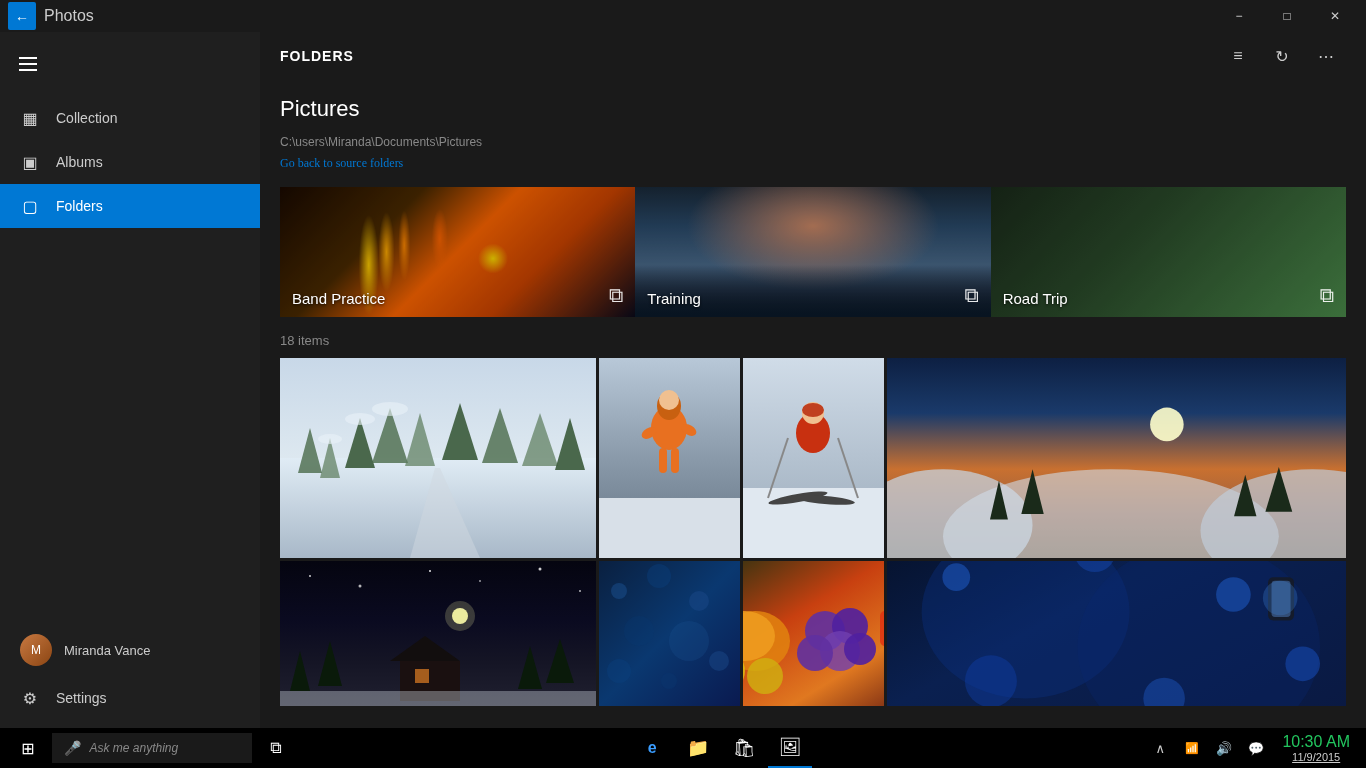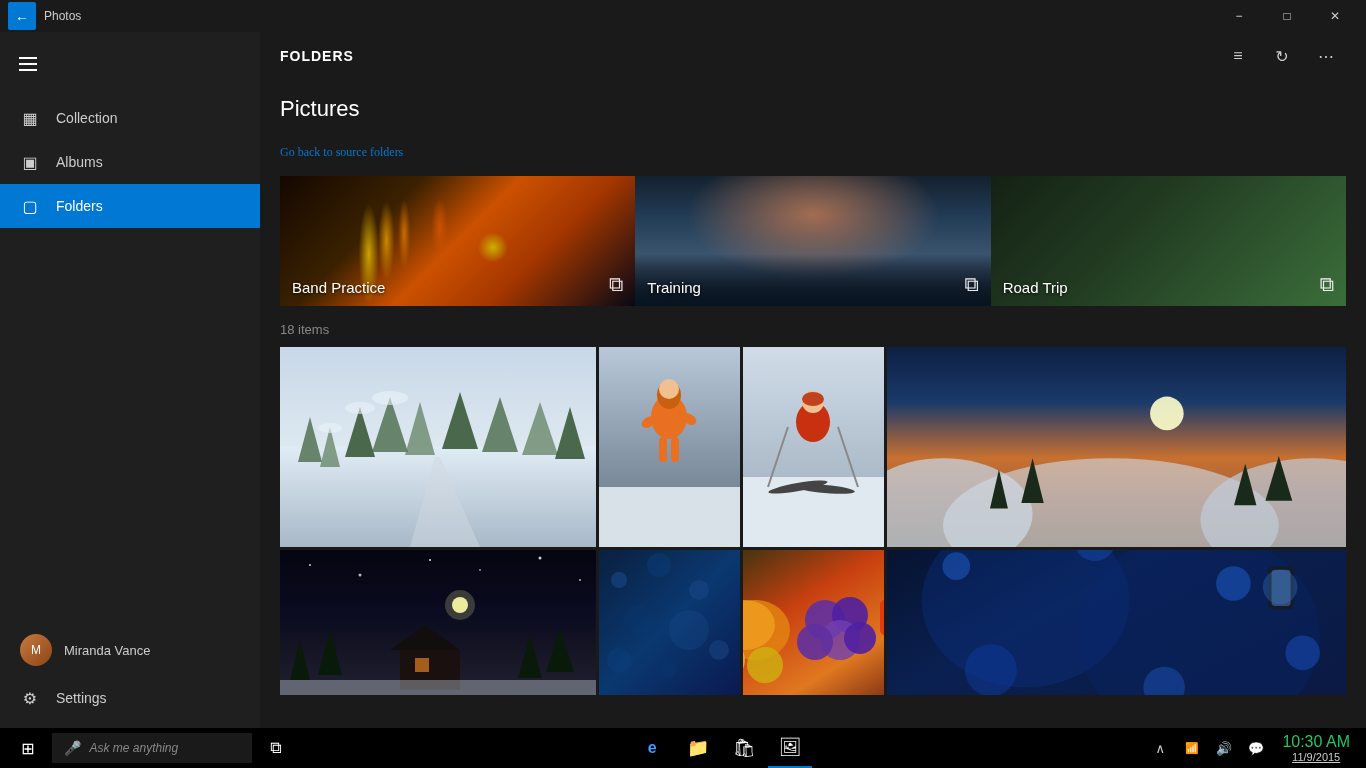--- a/index.html
+++ b/index.html
@@ -35,21 +35,21 @@
       background: #0078d4;
       border-radius: 2px;
       display: flex;
       align-items: center;
       justify-content: center;
       cursor: pointer;
       color: #fff;
       font-size: 14px;
     }
     .title-bar-title {
-      font-size: 12px;
+      font-size: 16px;
       color: #ccc;
     }
     .title-bar-controls {
       display: flex;
       align-items: center;
       gap: 2px;
     }
     .title-bar-btn {
       width: 46px;
       height: 32px;
@@ -176,21 +176,21 @@
     }
 
     
     .pictures-section {
       padding: 16px 20px;
     }
     .pictures-title {
       font-size: 22px;
       font-weight: 300;
       color: #fff;
-      margin-bottom: 20px;
+      margin-bottom: 13px;
     }
     .pictures-path {
       font-size: 12px;
       color: #888;
       margin-bottom: 4px;
     }
     .pictures-link {
       font-size: 12px;
       color: #0078d4;
       cursor: pointer;
@@ -475,20 +475,21 @@
           <span>↻</span>
         </div>
         <div class="toolbar-btn">
           <span>⋯</span>
         </div>
       </div>
     </div>
 
     <div class="pictures-section">
       <div class="pictures-title">Pictures</div>
+      <div class="pictures-path">C:\users\Miranda\Documents\Pictures</div>
       <a class="pictures-link">Go back to source folders</a>
 
       
       <div class="folder-grid">
 
         <div class="folder-tile bg-band-practice">
           <div class="folder-overlay">
             <span class="folder-name">Band Practice</span>
             <span class="folder-icon">⧉</span>
           </div>

